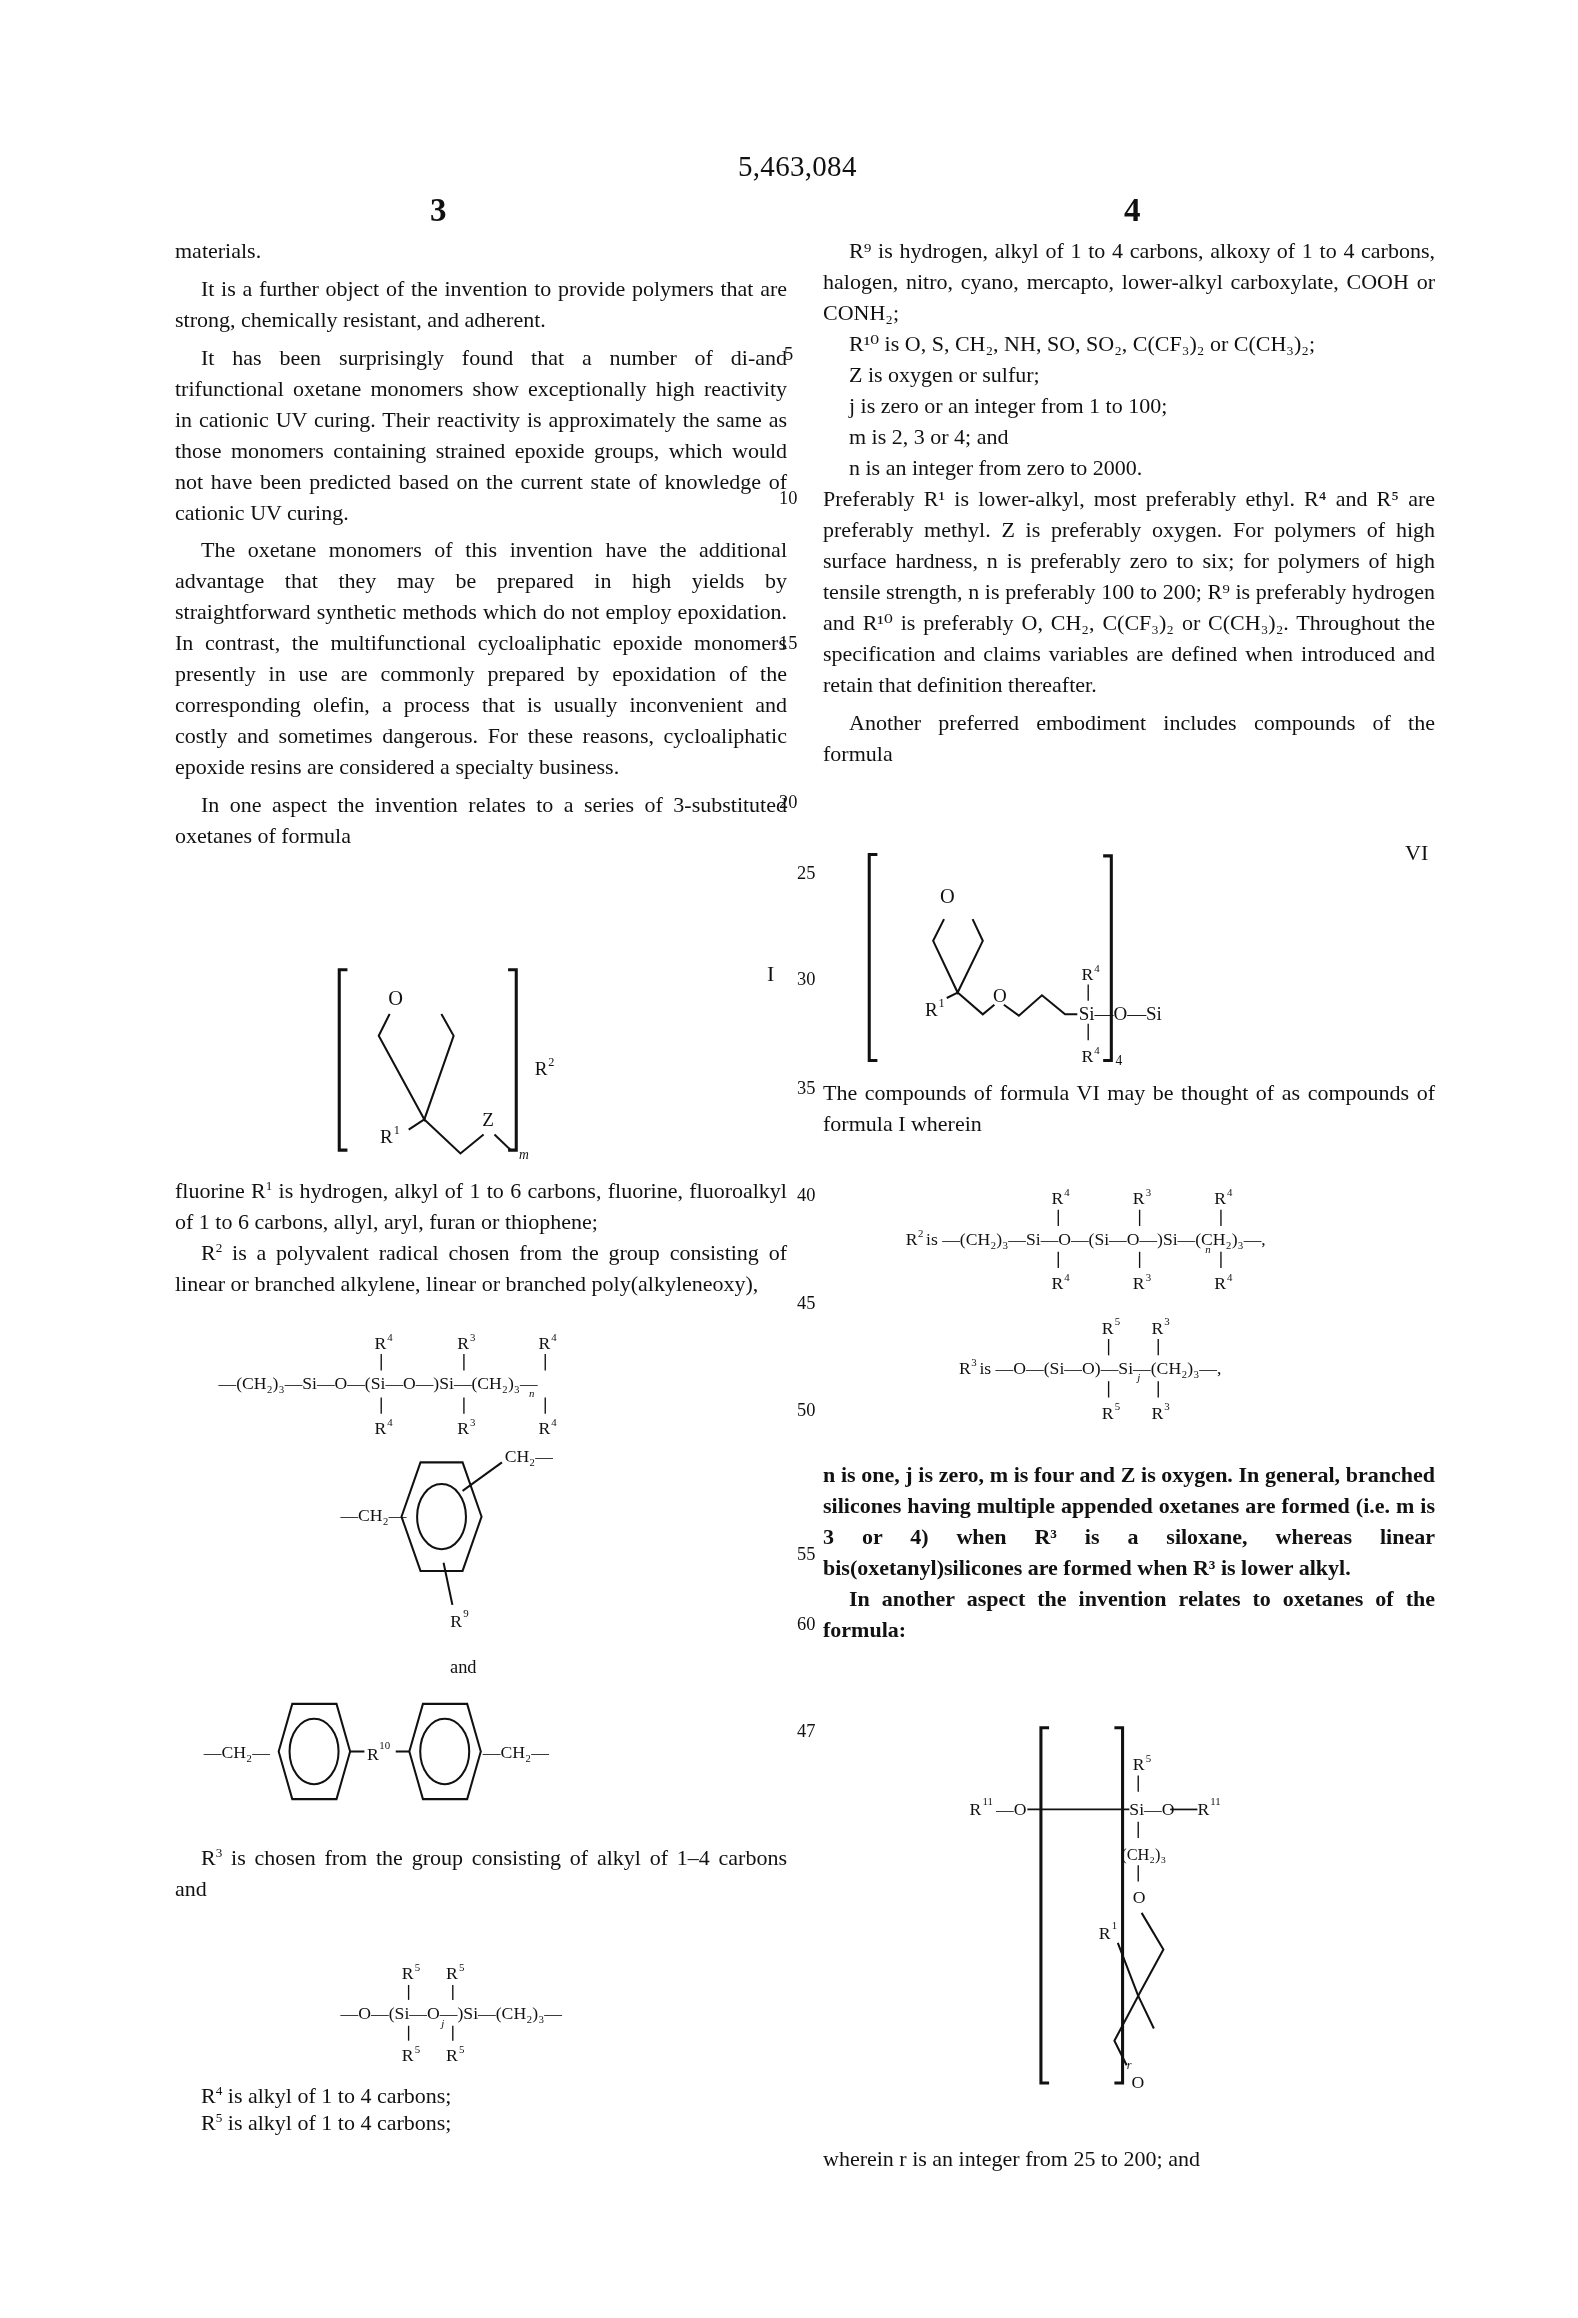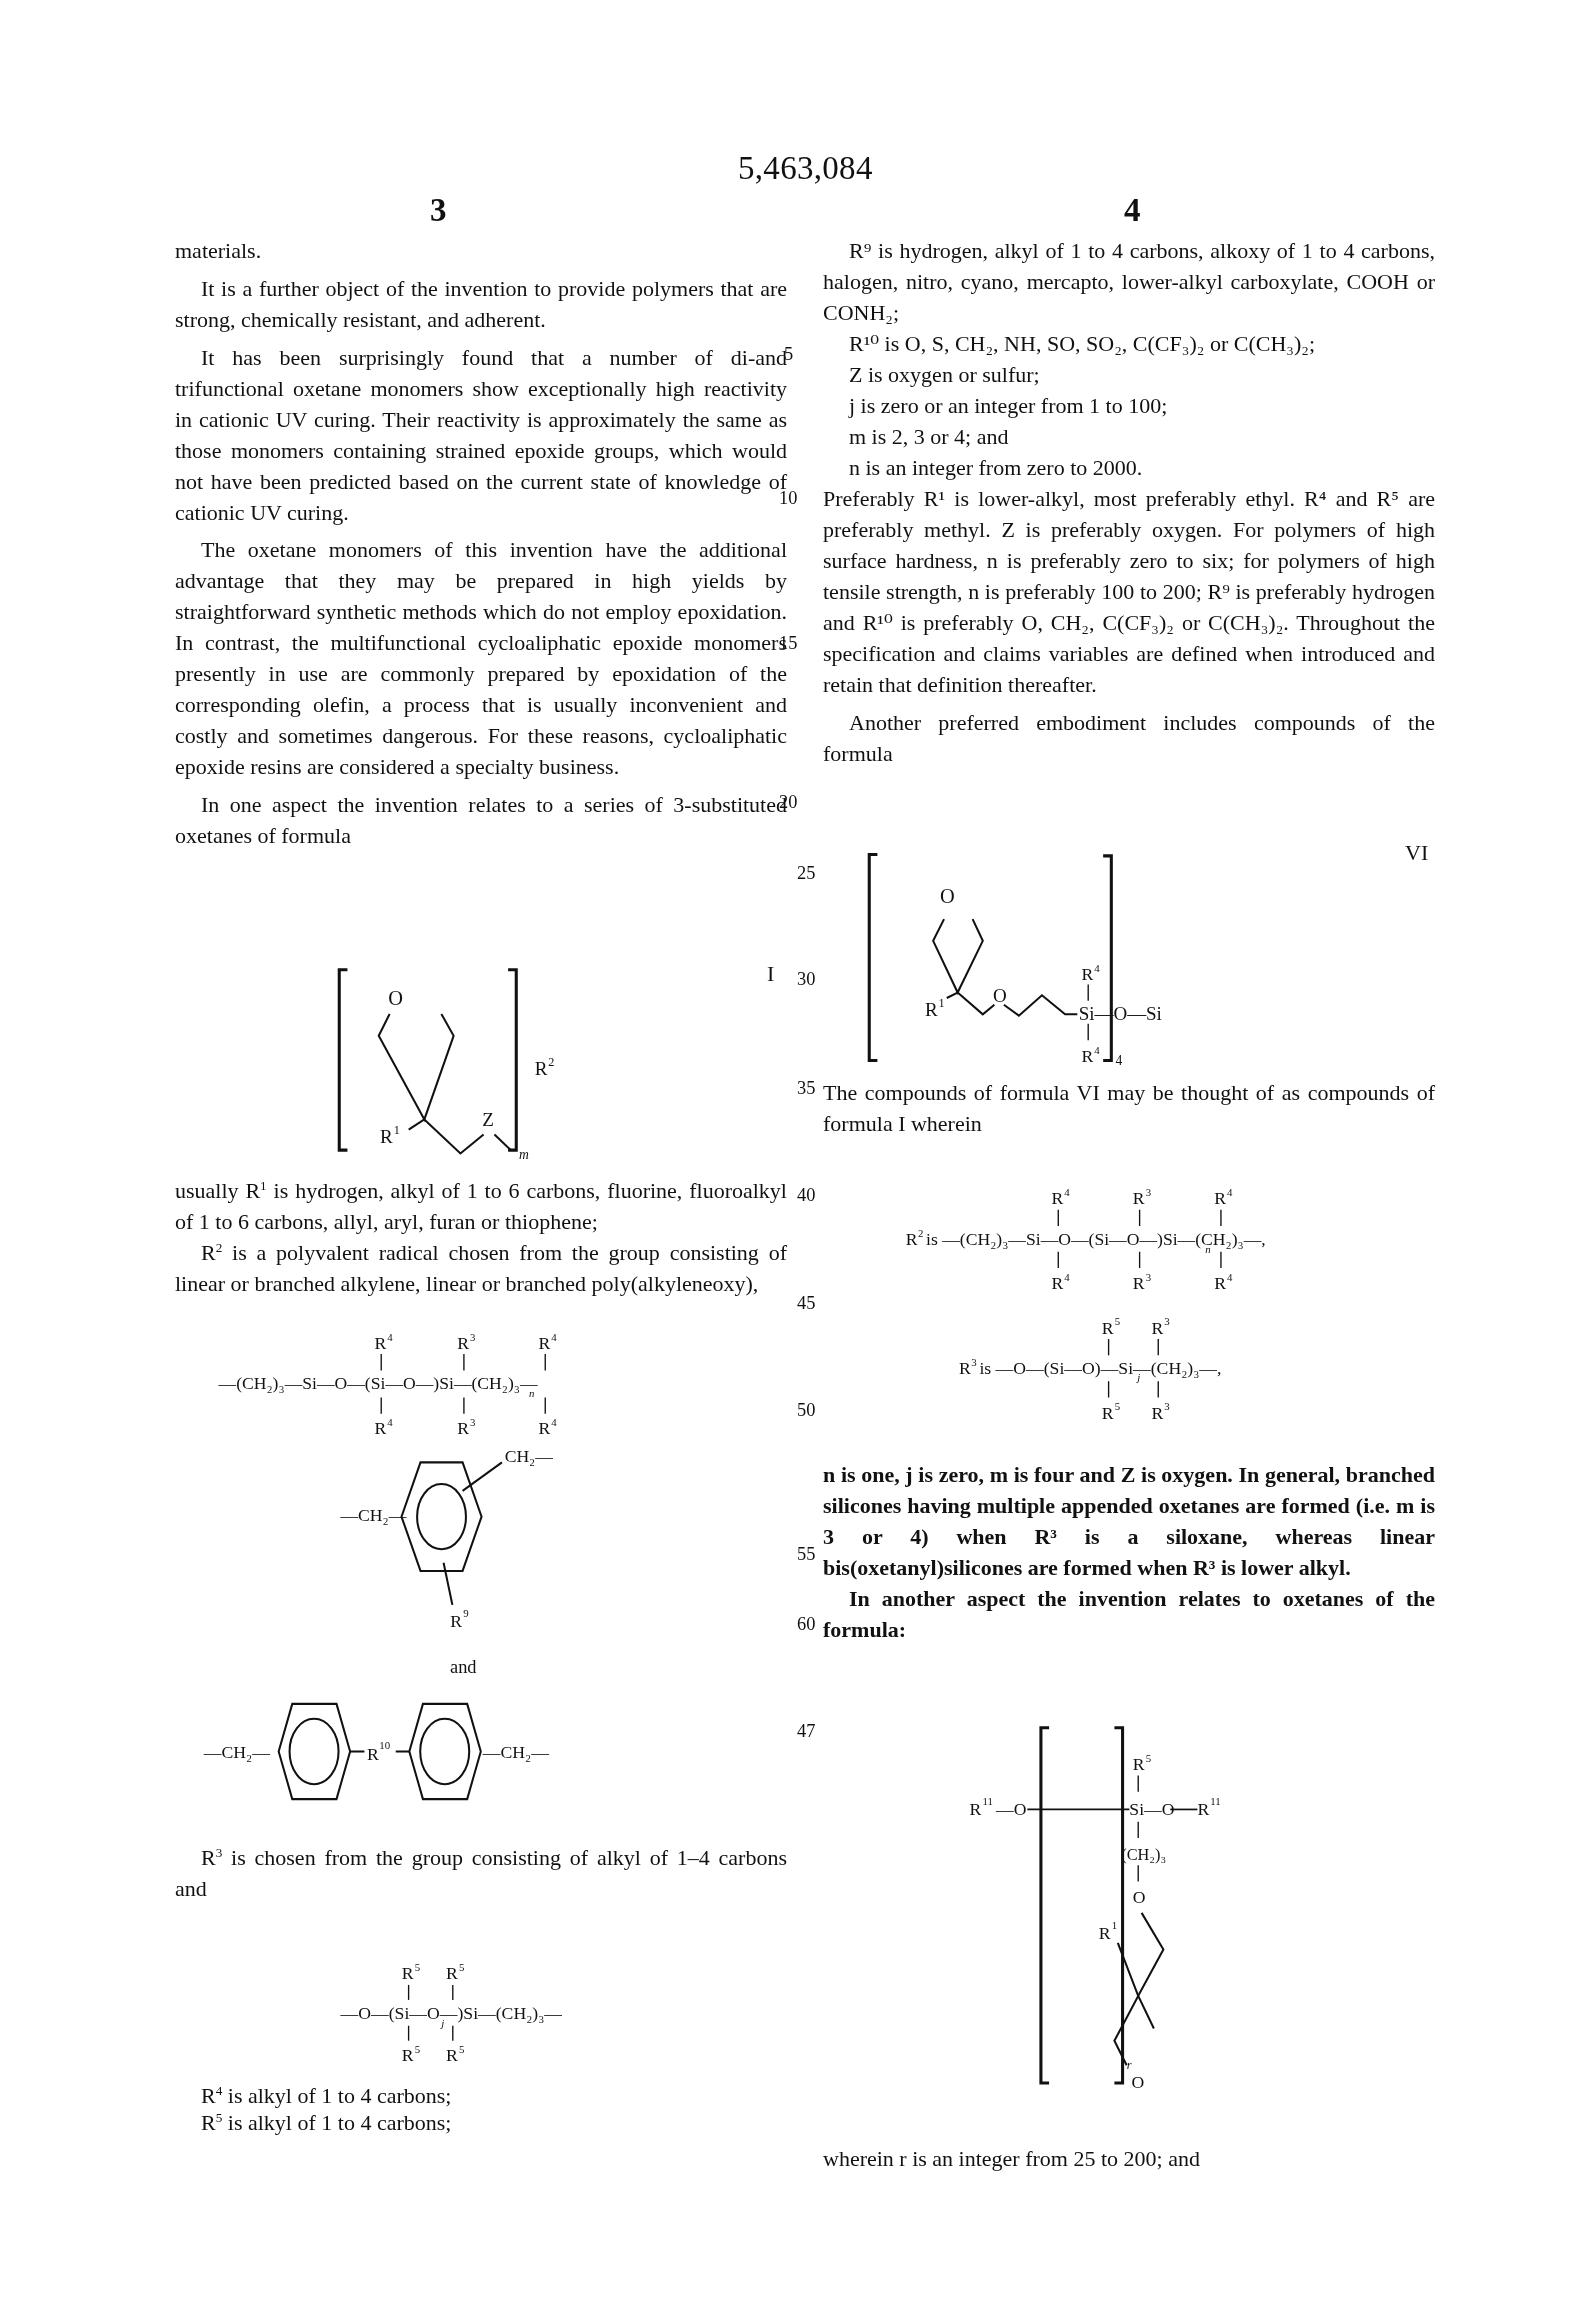--- a/index.html
+++ b/index.html
@@ -1,19 +1,19 @@
 <!DOCTYPE html>
 <html style="font-size:11px"><head>
 <meta charset="utf-8">
 <style>
   html,body{margin:0;padding:0;background:#fff;}
   body{width:1578px;height:2319px;position:relative;overflow:hidden;
        font-family:"Liberation Serif","DejaVu Serif",serif;color:#111;}
   .abs{position:absolute;}
-  .patno{left:738px;top:150px;font-size:33px;letter-spacing:0.3px;}
+  .patno{left:738px;top:150px;font-size:29px;letter-spacing:0.3px;}
   .colno{font-size:33px;font-weight:bold;}
   .col{position:absolute;width:612px;font-size:22px;line-height:31px;text-align:justify;}
   .col p{margin:0;}
   .ind{text-indent:26px;}
   .gap{margin-top:6.8px !important;}
   .lineno{position:absolute;font-size:18.4px;}
   .formula-label{position:absolute;font-size:22px;}
   sup{font-size:60%;vertical-align:super;line-height:0;}
   svg text{font-family:"Liberation Serif","DejaVu Serif",serif;fill:#111;}
   svg .ln{stroke:#111;stroke-width:3;fill:none;}
@@ -60,21 +60,21 @@
   <path class="ln" d="M143,240 L120,255"></path>
   <text x="78" y="275" font-size="28">R</text>
   <text x="98" y="262" font-size="18">1</text>
   <text x="228" y="250" font-size="28">Z</text>
   <text x="282" y="298" font-size="20" font-style="italic">m</text>
   <text x="305" y="175" font-size="28">R</text>
   <text x="325" y="162" font-size="18">2</text>
 </svg>
 
 <div class="col" style="left:175px;top:1175px;">
-  <p><span>usually R</span><sup>1</sup><span> is hydrogen, alkyl of 1 to 6 carbons, fluorine, fluoroalkyl of 1 to 6 carbons, allyl, aryl, furan or thiophene;</span></p>
+  <p><span>fluorine R</span><sup>1</sup><span> is hydrogen, alkyl of 1 to 6 carbons, fluorine, fluoroalkyl of 1 to 6 carbons, allyl, aryl, furan or thiophene;</span></p>
   <p class="ind"><span>R</span><sup>2</sup><span> is a polyvalent radical chosen from the group consisting of linear or branched alkylene, linear or branched poly(alkyleneoxy),</span></p>
 </div>
 
 <svg class="abs" style="left:204px;top:1327px;" width="490" height="122" viewBox="0 0 720 180">
   <text x="250" y="32" font-size="26">R</text>
     <text x="269" y="20" font-size="16">4</text>
   <text x="372" y="32" font-size="26">R</text>
     <text x="391" y="20" font-size="16">3</text>
   <text x="492" y="32" font-size="26">R</text>
     <text x="511" y="20" font-size="16">4</text>

